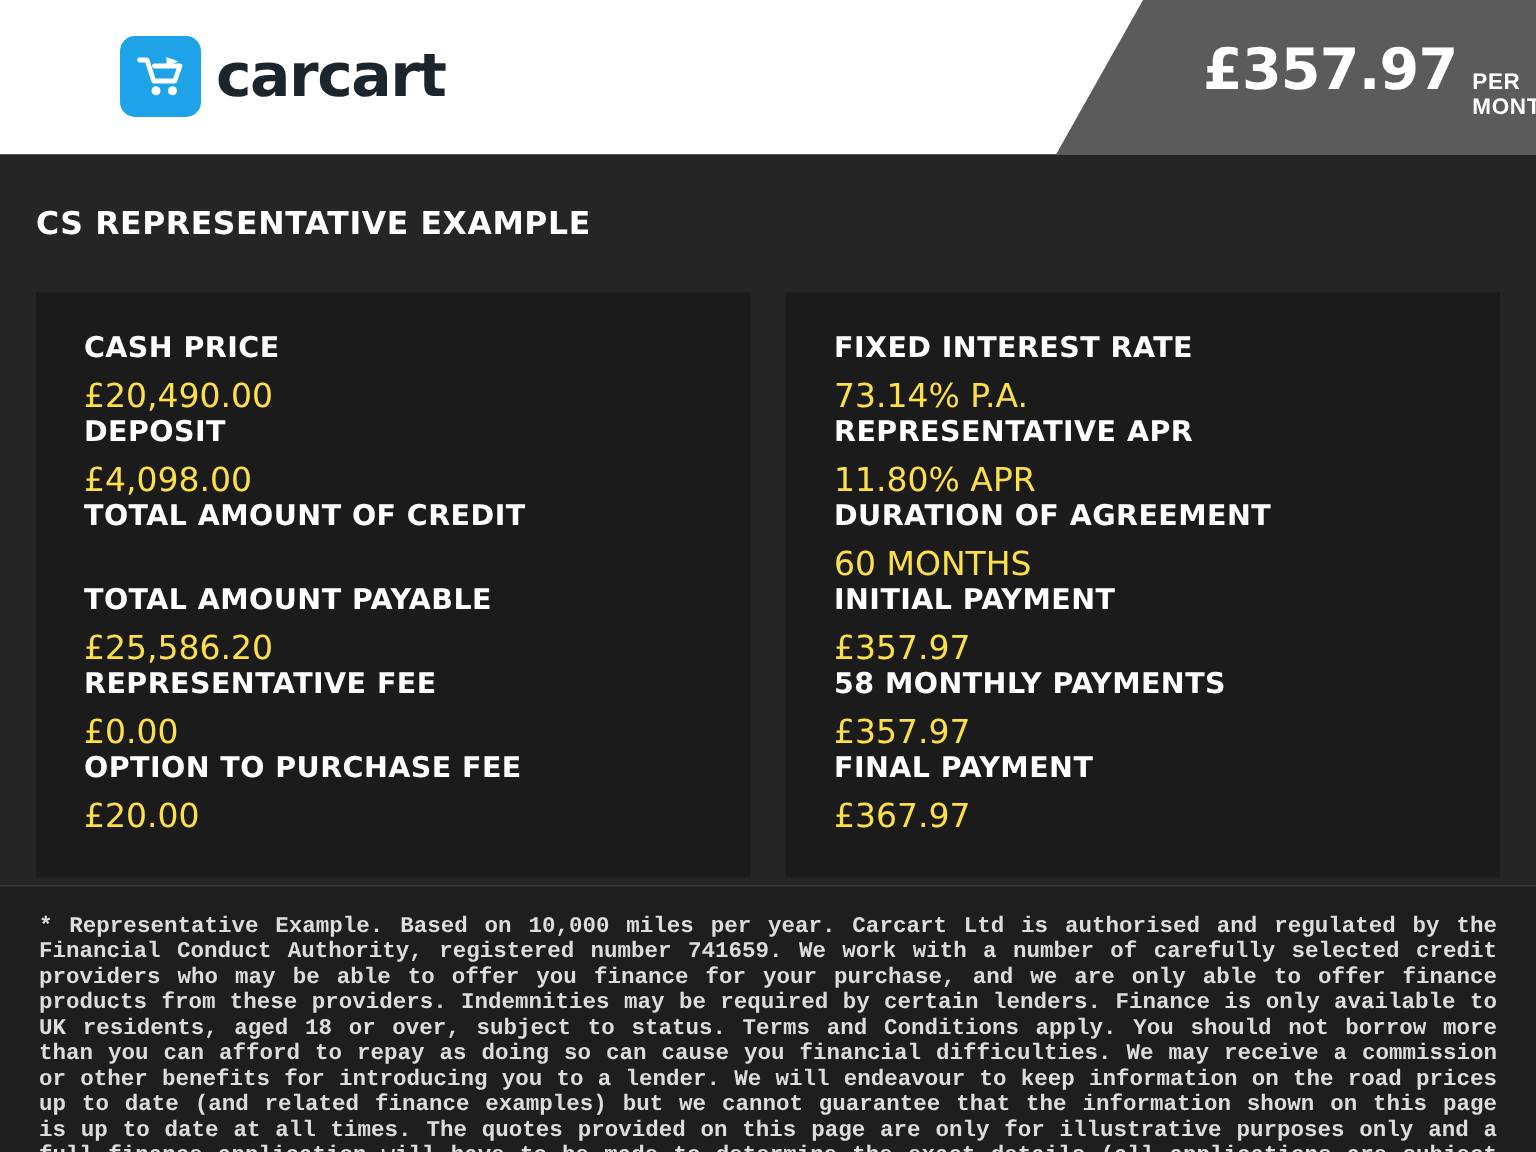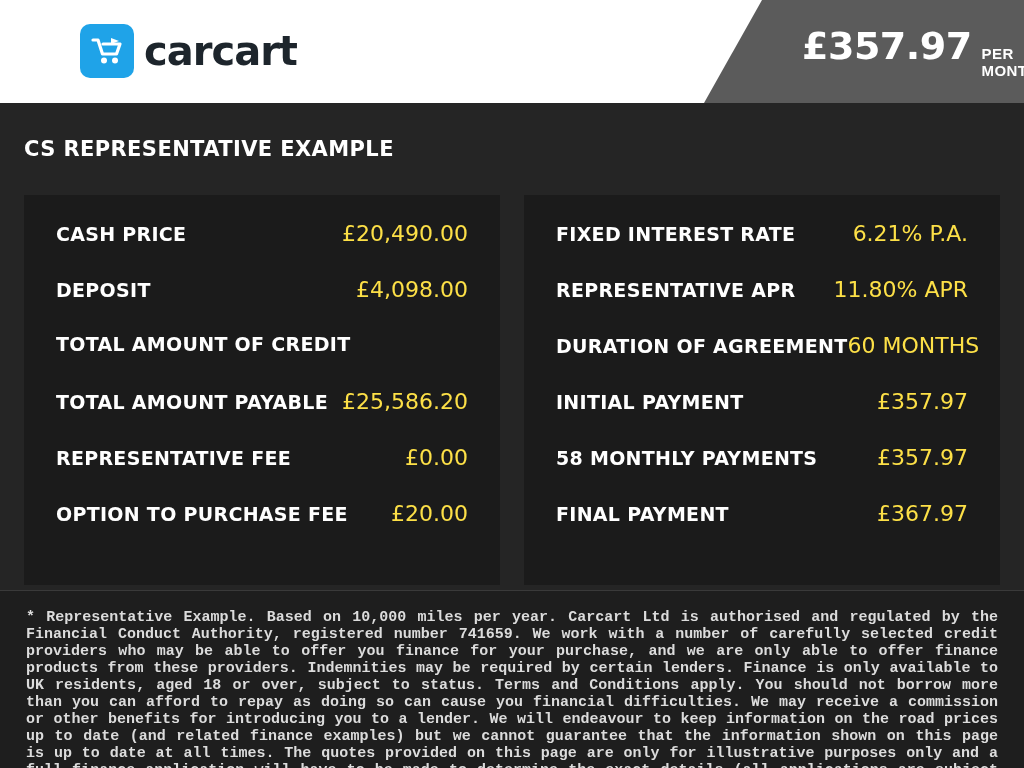--- a/index.html
+++ b/index.html
@@ -119,20 +119,21 @@
     width: 476px;
     background: #1b1b1b;
     padding: 26px 32px 28px 32px;
     box-sizing: border-box;
   }
   .row {
     display: flex;
     align-items: baseline;
     justify-content: space-between;
     height: 56px;
+    flex-direction: column;
   }
   .row-label {
     color: #ffffff;
     font-size: 19px;
     font-weight: bold;
     letter-spacing: 0.3px;
     font-family: "DejaVu Sans", sans-serif;
     white-space: nowrap;
   }
   .row-value {
@@ -218,21 +219,21 @@
         </div>
         <div class="row">
           <span class="row-label">OPTION TO PURCHASE FEE</span>
           <span class="row-value">£20.00</span>
         </div>
       </div>
 
       <div class="card">
         <div class="row">
           <span class="row-label">FIXED INTEREST RATE</span>
-          <span class="row-value">6.21% P.A.</span>
+          <span class="row-value">73.14% P.A.</span>
         </div>
         <div class="row">
           <span class="row-label">REPRESENTATIVE APR</span>
           <span class="row-value">11.80% APR</span>
         </div>
         <div class="row">
           <span class="row-label">DURATION OF AGREEMENT</span>
           <span class="row-value">60 MONTHS</span>
         </div>
         <div class="row">

